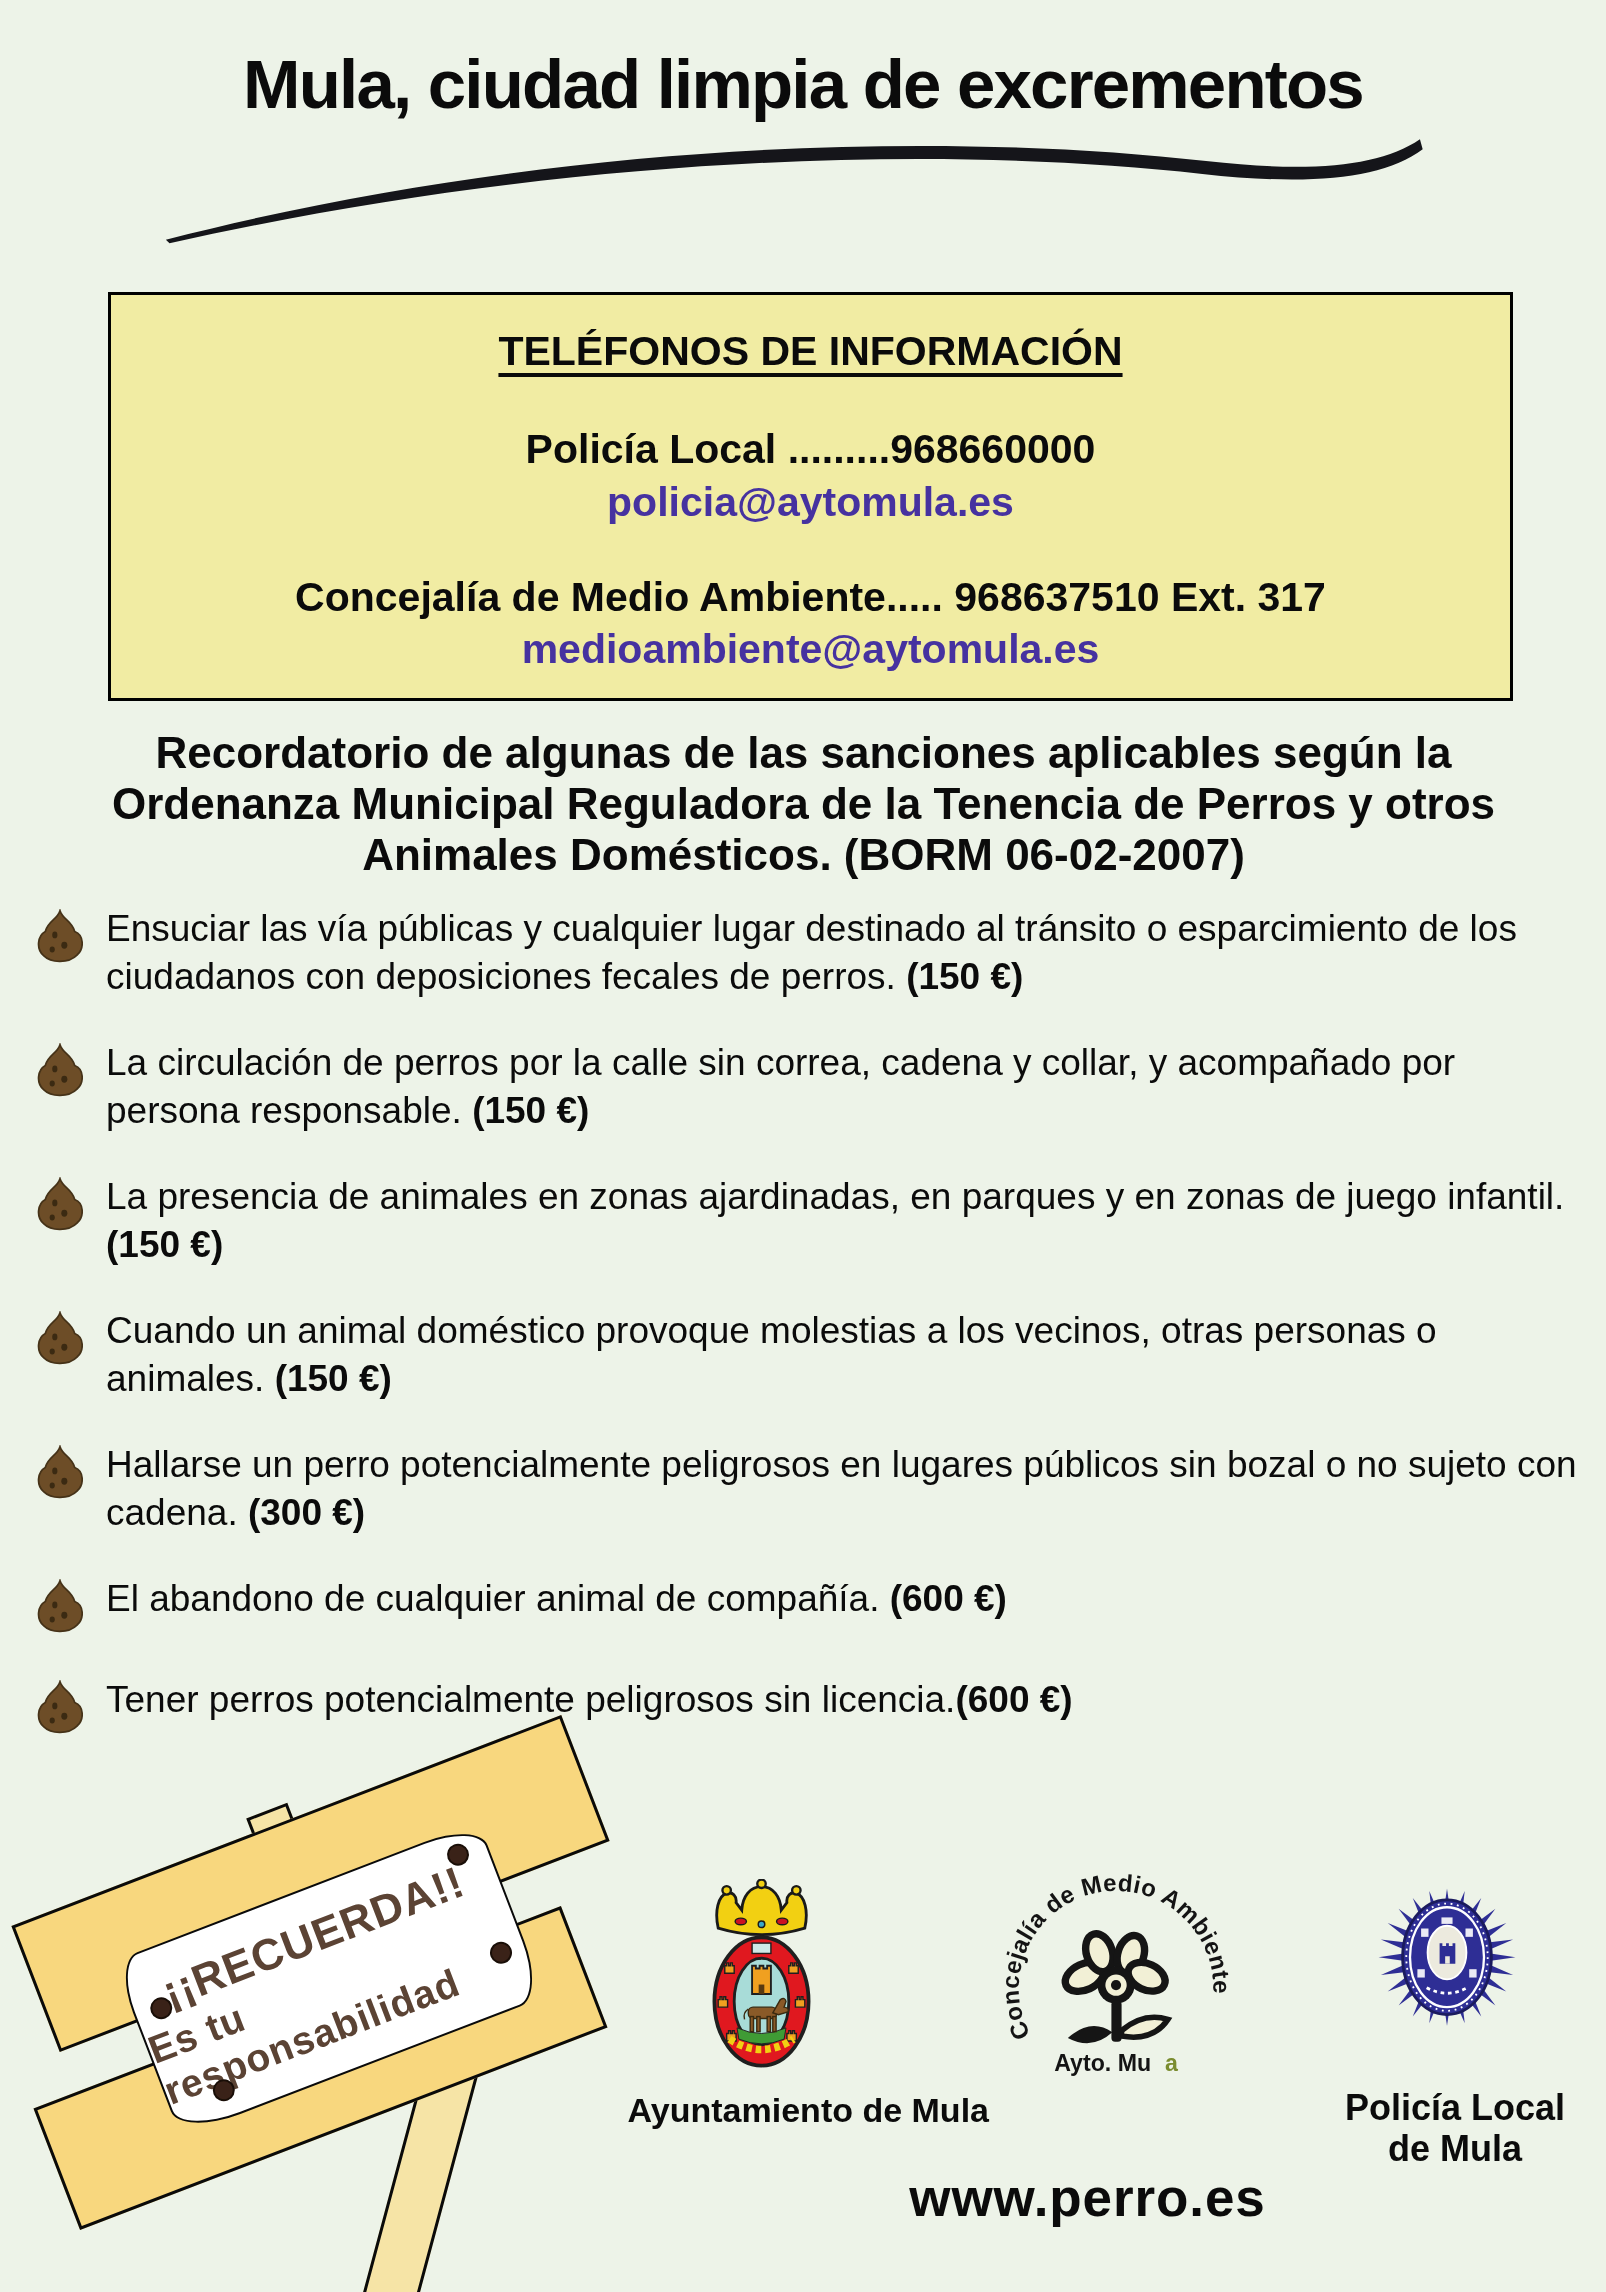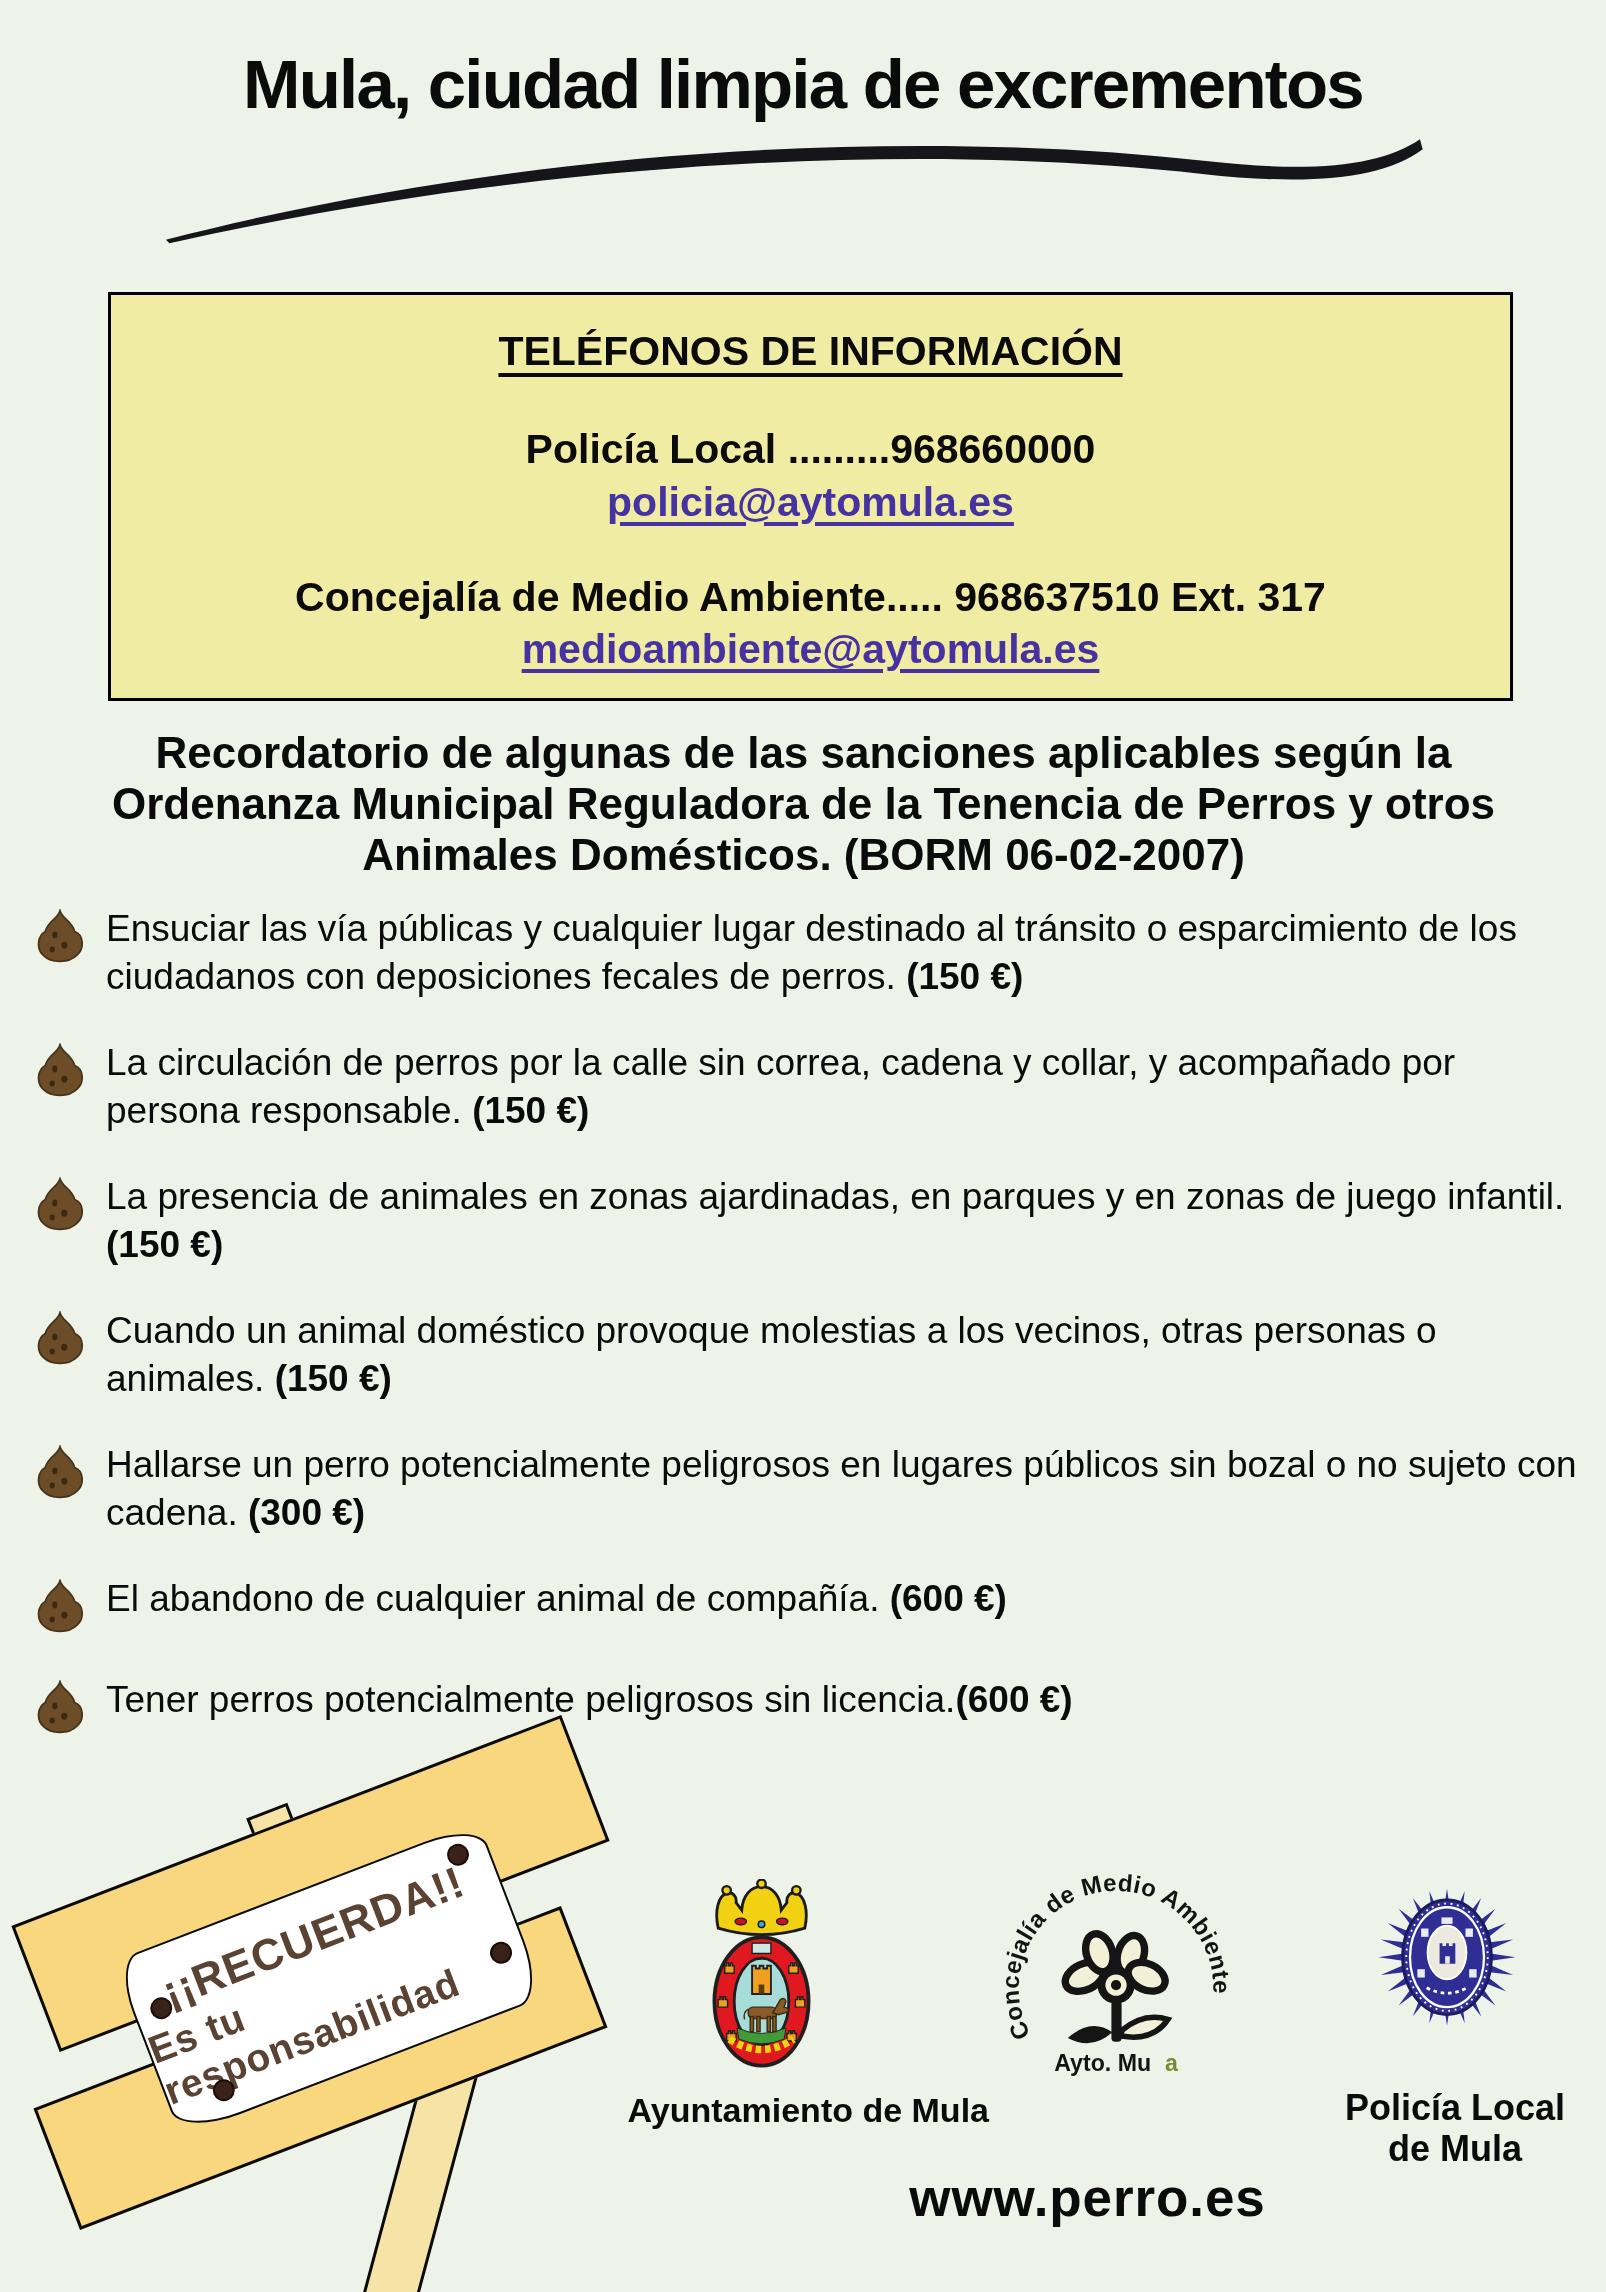--- a/index.html
+++ b/index.html
@@ -13,21 +13,21 @@
   #title{top:45px;left:0;width:100%;text-align:center;
     font-size:69px;font-weight:bold;letter-spacing:-1.8px;}
   
   #infobox{left:96px;top:292px;width:1405px;height:409px;
     background:#f1eca3;border:3.7px solid #000;box-sizing:border-box;
     text-align:center;padding-top:33px;margin-left:12px;}
   .box-heading{font-size:41px;font-weight:bold;text-decoration:underline;
     text-underline-offset:8.2px;text-decoration-thickness:3.7px;margin-bottom:51px;}
   .box-line{font-size:41px;font-weight:bold;margin-bottom:5.5px;}
   .box-email{font-size:41px;font-weight:bold;color:#4632a0;
-    text-decoration:underline;text-underline-offset:6.4px;text-decoration-thickness:3.7px;
+    text-underline-offset:6.4px;text-decoration-thickness:3.7px;
     margin-bottom:48px;display:inline-block;}
   
   #ordinance{left:23px;top:727px;width:1561px;text-align:center;
     font-size:44px;font-weight:bold;line-height:51px;}
   
   #sanctions{left:35px;top:905px;width:1544px;list-style:none;margin:0;padding:0;}
   #sanctions li{position:relative;padding-left:71px;font-size:37px;line-height:48px;}
   #sanctions li.two{margin-bottom:38px;}
   #sanctions li.one{margin-bottom:53px;}
   #sanctions li .poop{position:absolute;left:1.8px;top:3.7px;}

